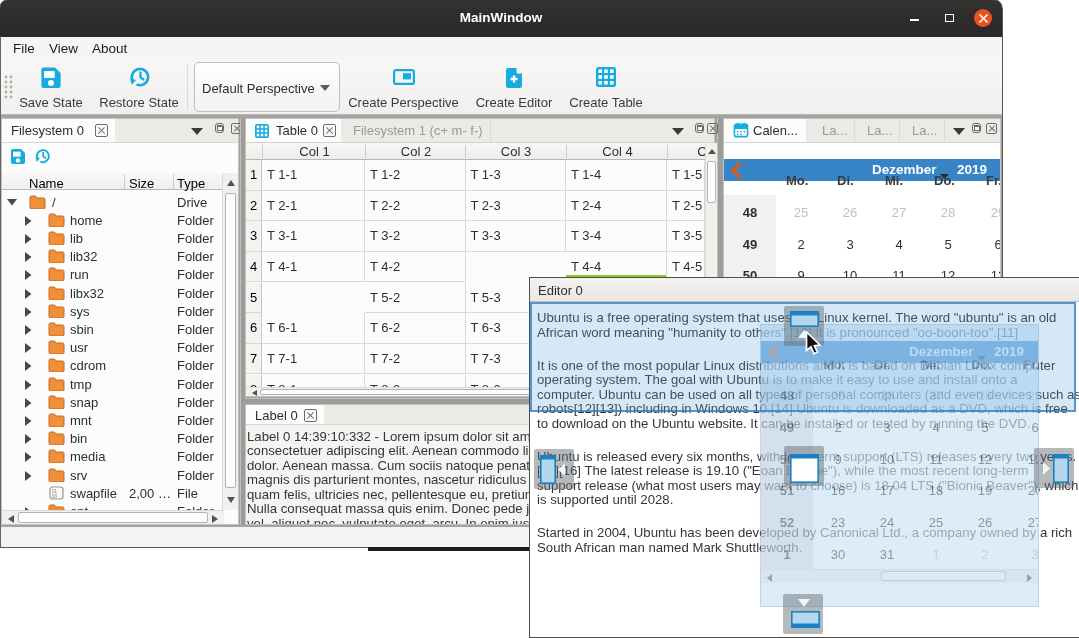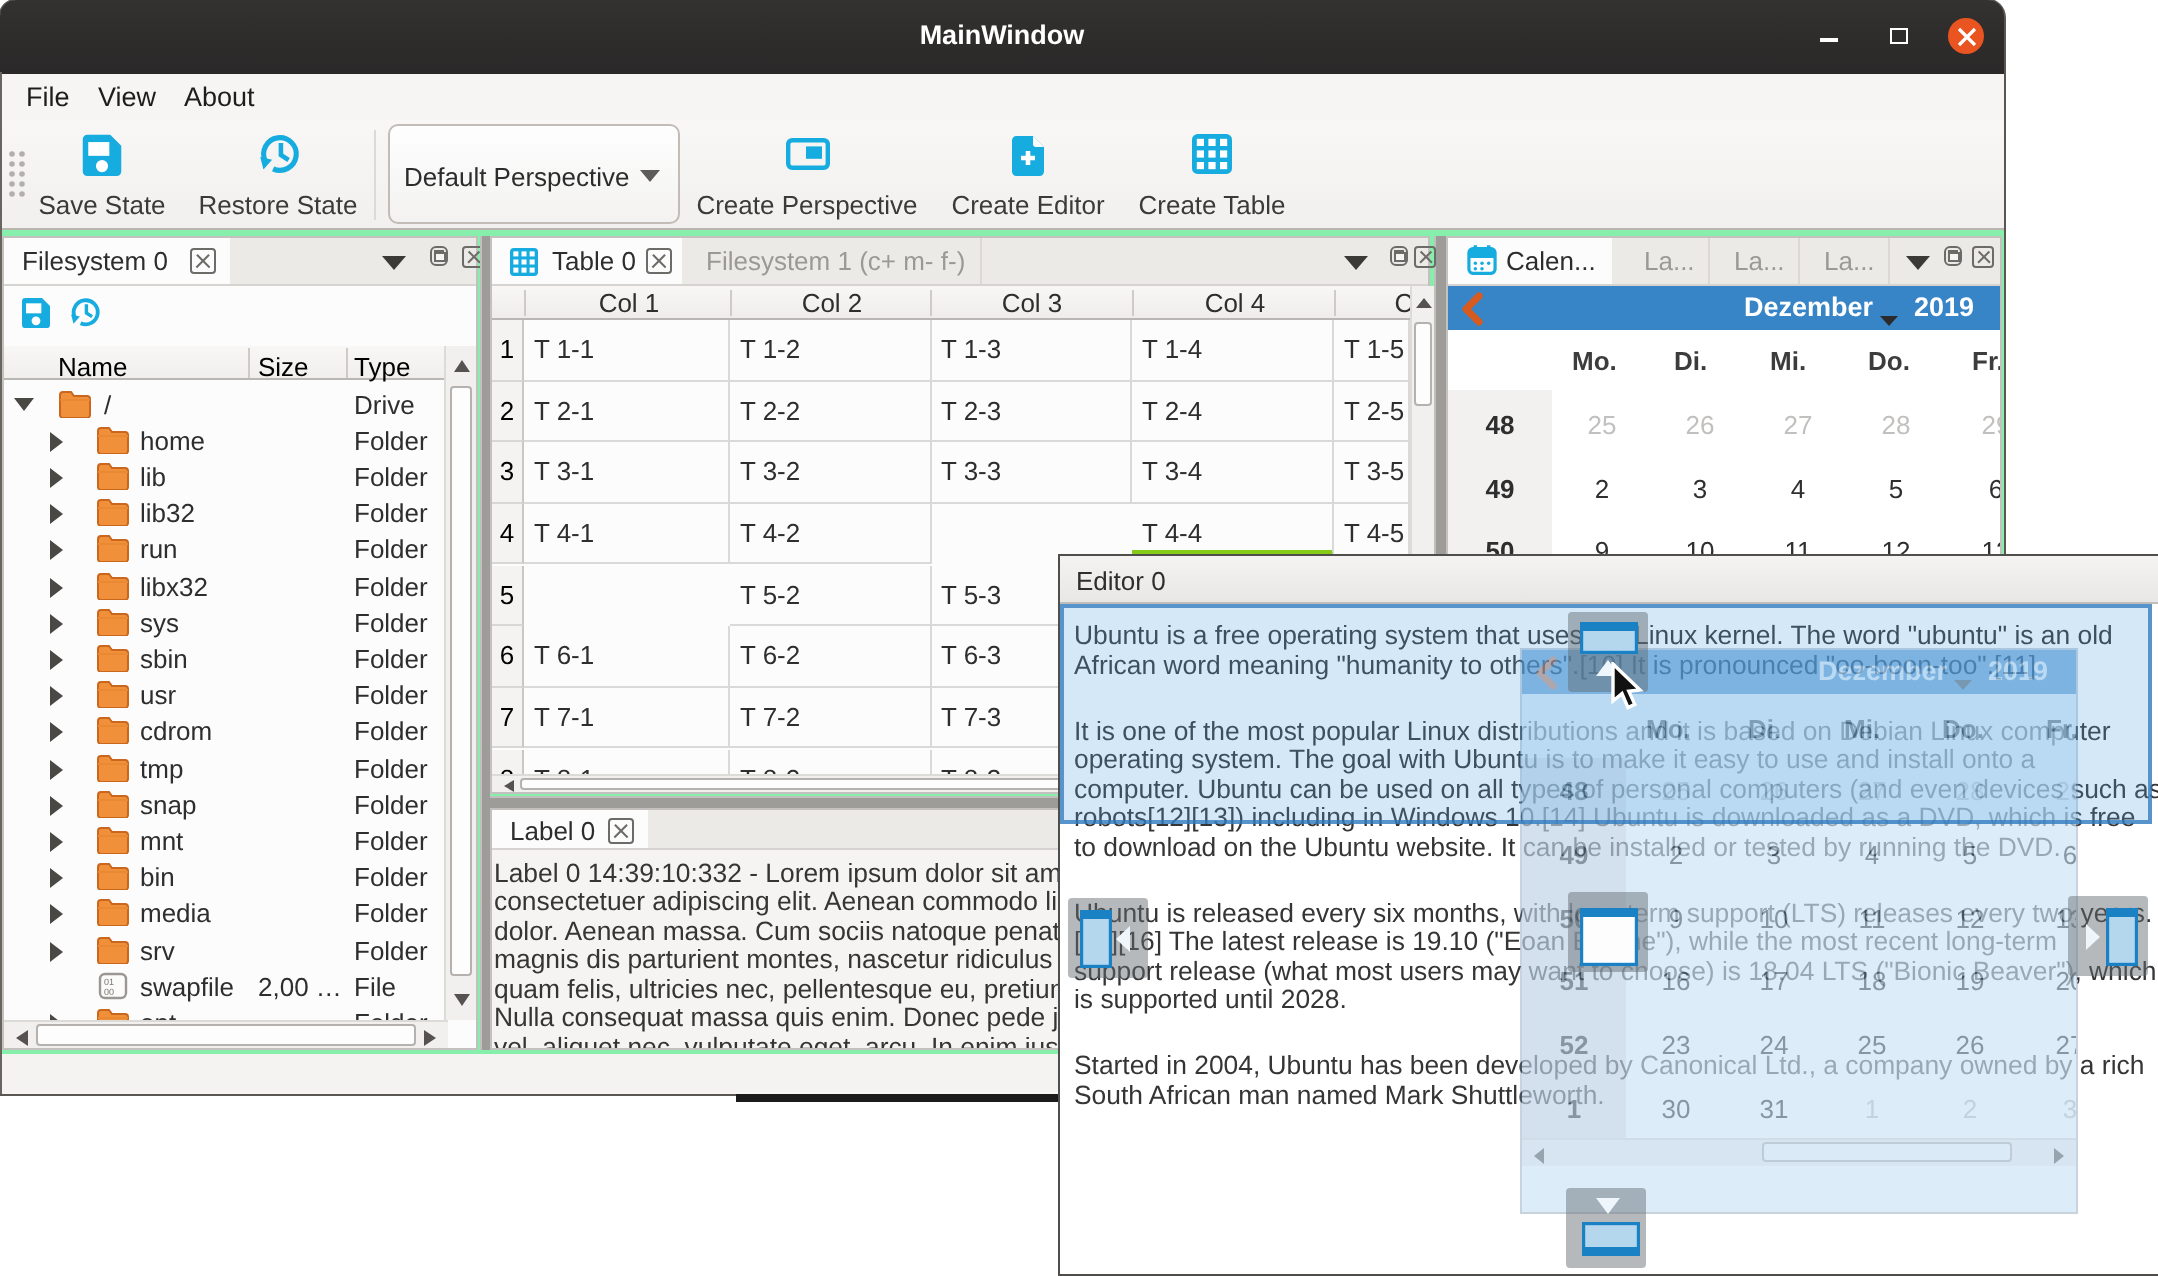--- a/index.html
+++ b/index.html
@@ -17,21 +17,21 @@
 #titlebar .title { position:absolute; left:0; right:0; top:10px; text-align:center; }
 .winbtn { position:absolute; top:0; }
 #menubar { left:0; top:37px; width:1002px; height:23px; background:#f6f5f4;
   font-size:13.5px; color:#1d1d1d; }
 #menubar span { position:absolute; top:4px; }
 #toolbar { left:0; top:60px; width:1002px; height:55px;
   background:linear-gradient(#f8f7f6,#f1f0ef); border-bottom:1px solid #b9b6b2; }
 .tbtn { position:absolute; text-align:center; font-size:13px; color:#3a3a3a; }
 .tbtn svg { display:block; margin:0 auto; }
 .tbtn .lbl { position:absolute; top:29px; left:0; right:0; white-space:nowrap; }
-#dockarea { left:0; top:115px; width:1002px; height:412px; background:#86efac; }
+#dockarea { left:0; top:115px; width:1002px; height:412px; background:#a3a3a3; }
 #statusbar { left:0; top:527px; width:1002px; height:19px; background:#f4f3f2; }
 
 
 .tabbar { position:absolute; background:#eceae7; border-bottom:1px solid #d6d3d0; }
 .tab { position:absolute; top:0; height:100%; font-size:13px; color:#2d2d2d; background:#fcfcfc; }
 .tab span { white-space:nowrap; }
 .tab.inactive { background:transparent; color:#9b9996; border-right:1px solid #dbd8d5; }
 .closebox { display:inline-block; width:13px; height:13px; border:1px solid #6d6b68;
   border-radius:2px; position:relative; vertical-align:-2px; }
 .closebox:before, .closebox:after { content:""; position:absolute; left:1px; top:5px;
@@ -53,21 +53,21 @@
 
 
 .hcell { position:absolute; font-size:13px; color:#2e2e2e; text-align:center; }
 .cell { position:absolute; font-size:13px; color:#2e2e2e; white-space:nowrap; overflow:hidden; }
 
 
 .trow { position:absolute; left:0; width:100%; height:18.2px; font-size:13px; color:#2e2e2e; }
 
 
 .cal { position:absolute; background:#fff; }
-.cal .nav { position:absolute; left:0; top:0; right:0; height:22px; background:#3784c6; }
+.cal .nav { position:absolute; left:0; top:16px; right:0; height:22px; background:#3784c6; }
 .cal .wd { position:absolute; font-size:13px; color:#3c3c3c; font-weight:bold; }
 .cal .wk { position:absolute; font-size:13px; font-weight:bold; color:#2e2e2e; text-align:center; width:30px; }
 .cal .day { position:absolute; font-size:13px; color:#2f2f2f; text-align:center; width:30px; }
 .cal .day.out { color:#c2c0be; }
 
 
 #editor { left:529px; top:277px; width:644px; height:361px;
   border:1.5px solid #504e4c; background:#fff; }
 #edtitle { position:absolute; left:0; top:0; right:0; height:24px;
   background:linear-gradient(#f4f3f2,#e9e7e5); border-bottom:1px solid #c0bdba;

